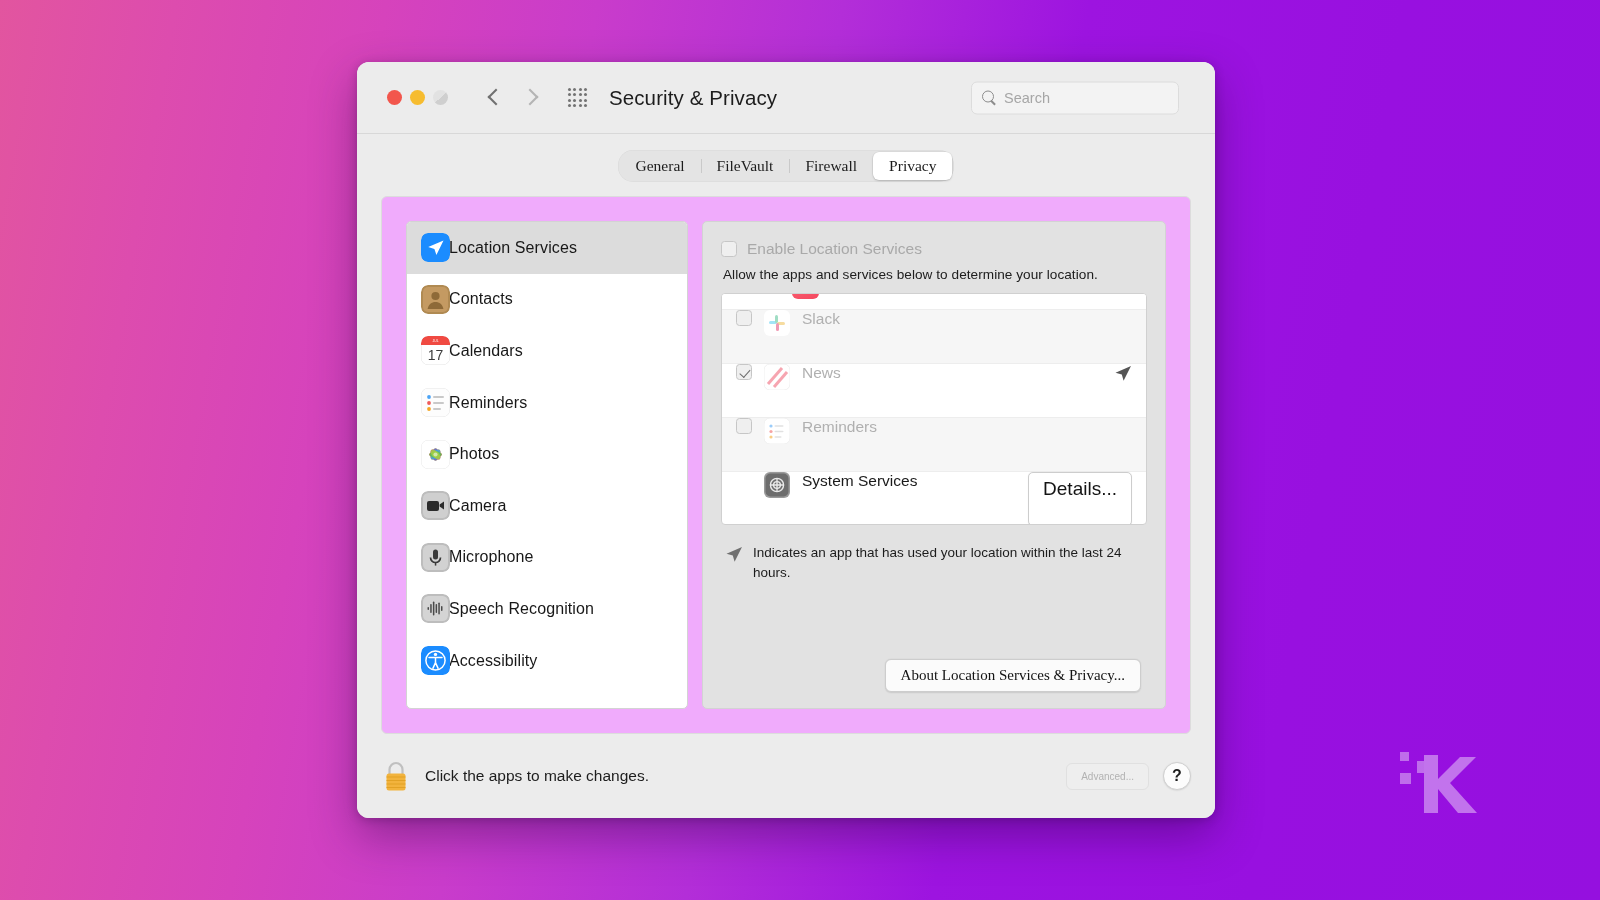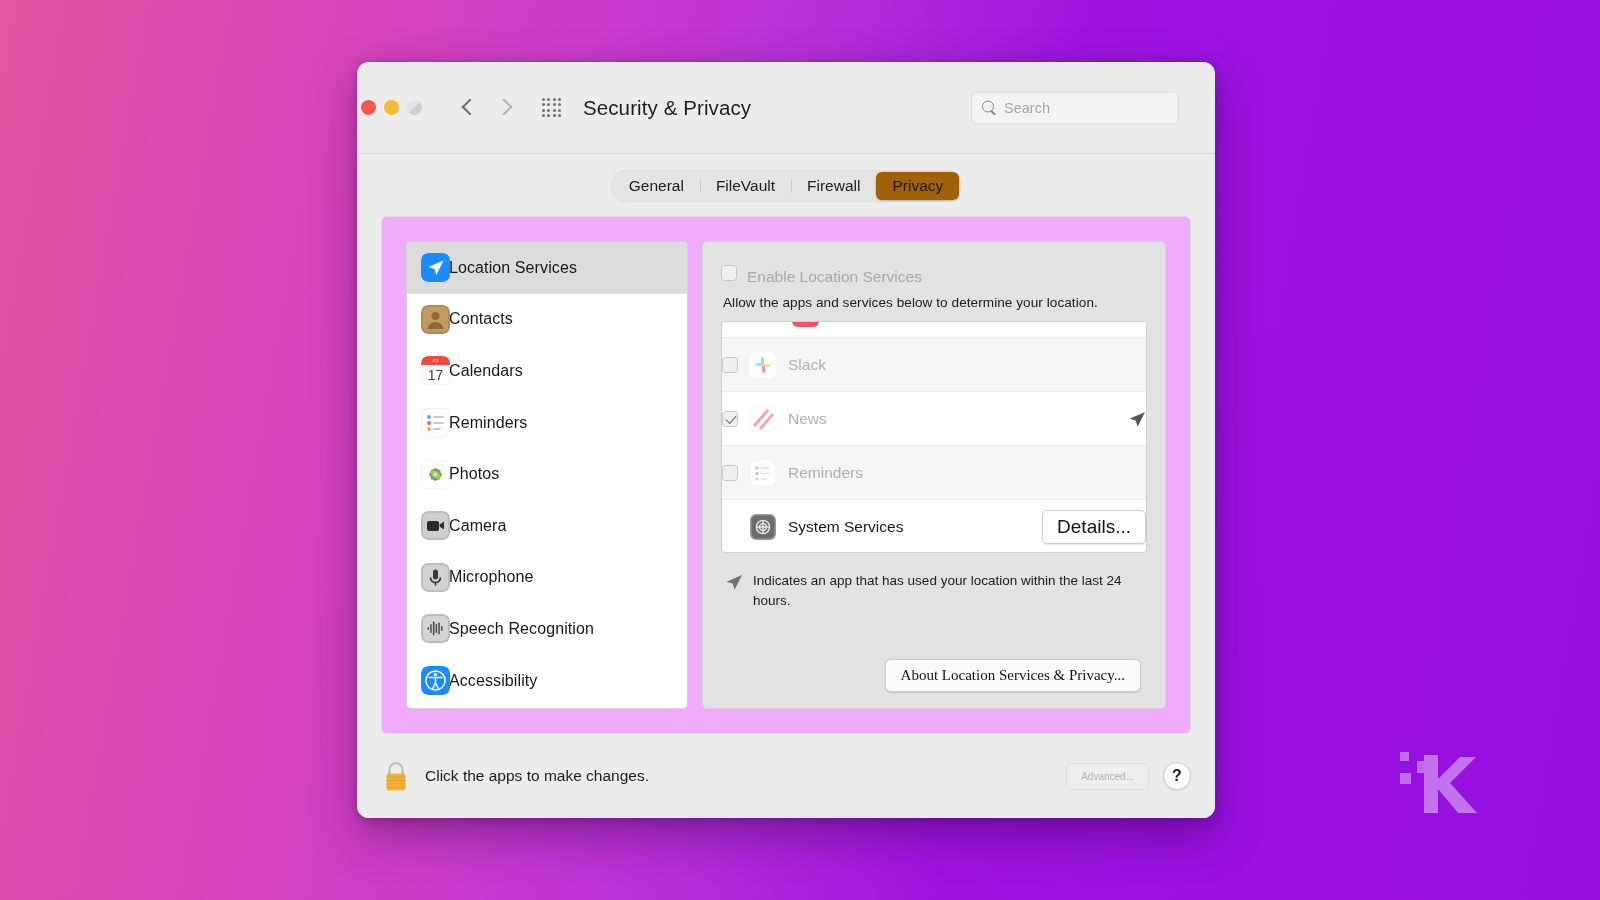--- a/index.html
+++ b/index.html
@@ -44,26 +44,26 @@
     background: #ececec;
     border-radius: 12px;
     box-shadow: 0 18px 46px rgba(40,0,60,.38), 0 2px 10px rgba(40,0,60,.25);
     overflow: hidden;
     display: flex;
     flex-direction: column;
   }
 
   
   .titlebar {
-    height: 92px;
+    height: 72px;
     background: #ececec;
     border-bottom: 1px solid #d8d8d8;
     display: flex;
     align-items: center;
-    padding: 0 16px 0 4px;
+    padding: 0 16px 0 30px;
     flex: 0 0 auto;
     position: relative;
   }
   .traffic { display: flex; gap: 8px; align-items: center; }
   .tl { width: 15px; height: 15px; border-radius: 50%; }
   .tl.red    { background: #f2564c; }
   .tl.yellow { background: #f6bc2f; }
   .tl.grey   { background: linear-gradient(135deg,#e2e2e2 0 50%,#cfcfcf 50% 100%); }
 
   .navarrows { display: flex; gap: 22px; margin-left: 40px; align-items: center; }
@@ -133,35 +133,36 @@
   }
 
   
   .tabsrow { display: flex; justify-content: center; margin-bottom: 14px; }
   .tabs {
     display: flex;
     background: #e4e4e4;
     border-radius: 15px;
     padding: 2px;
     box-shadow: inset 0 0 0 .5px rgba(0,0,0,.05);
+    font-family: Liberation Serif, serif;
   }
   .tab {
     font-size: 15.5px;
     color: #1c1c1c;
     padding: 5px 16px;
     border-radius: 6px;
     position: relative;
     white-space: nowrap;
   }
   .tab + .tab::before {
     content:""; position:absolute; left:0; top:7px; bottom:7px;
     width:1px; background:#c9c9c9;
   }
   .tab.active {
-    background: #a16207;
+    background: #ffffff;
     box-shadow: 0 1px 2px rgba(0,0,0,.18), 0 0 0 .5px rgba(0,0,0,.07);
   }
   .tab.active::before, .tab.active + .tab::before { background: transparent; }
 
   
   .panel {
     flex: 1 1 auto;
     background: #f0abfc;
     border: 1px solid #dcdcdc;
     border-radius: 6px;
@@ -216,21 +217,21 @@
   }
   .cbox.checked::after {
     content: "";
     position: absolute;
     left: 5px; top: 1.5px;
     width: 4.5px; height: 9px;
     border-right: 1.9px solid #6d6d6d;
     border-bottom: 1.9px solid #6d6d6d;
     transform: rotate(42deg);
   }
-  .enlabel { font-size: 15.5px; color: #a9a9a9; margin-top: 8px; }
+  .enlabel { font-size: 15.5px; color: #a9a9a9; }
   .subtext {
     font-size: 13.6px;
     color: #202020;
     margin: 9px 0 11px 2px;
     letter-spacing: .05px;
   }
 
   .applist {
     background: #fff;
     border: 1px solid #d0d0d0;
@@ -249,24 +250,23 @@
   .clip-top .partial {
     position: absolute;
     left: 70px;
     top: -22px;
     width: 27px; height: 27px;
     border-radius: 6px;
     background: linear-gradient(160deg,#ff6f7d,#f4485f);
   }
   .approw {
     display: flex;
-    align-items: center;
     gap: 12px;
     height: 54px;
-    padding: 0 0;
+    padding: 0 14px;
     border-bottom: 1px solid #ededed;
     position: relative;
   }
   .approw.alt { background: #f6f6f6; }
   .approw.last { border-bottom: none; }
   .appname { font-size: 15.5px; color: #b0b0b0; }
   .approw.enabled .appname { color: #1a1a1a; }
   .appicon { width: 26px; height: 26px; flex: 0 0 auto; }
   .arrowind {
     margin-left: auto;

